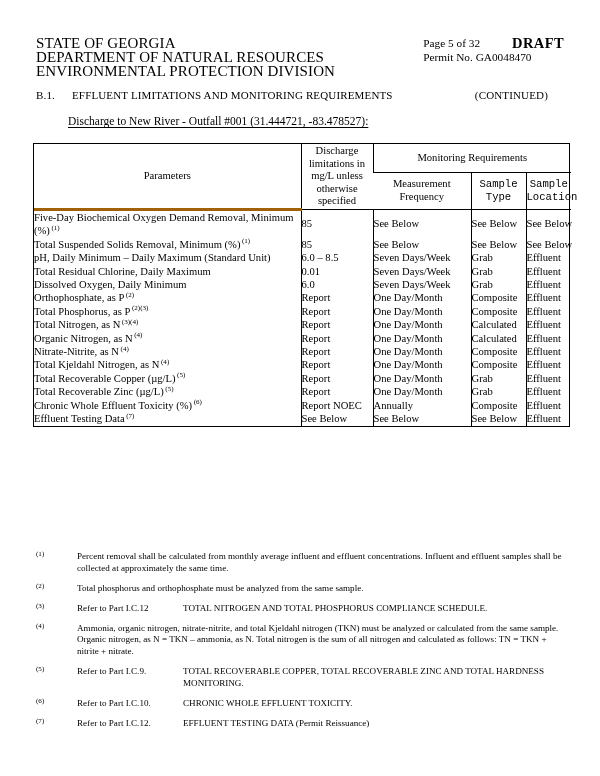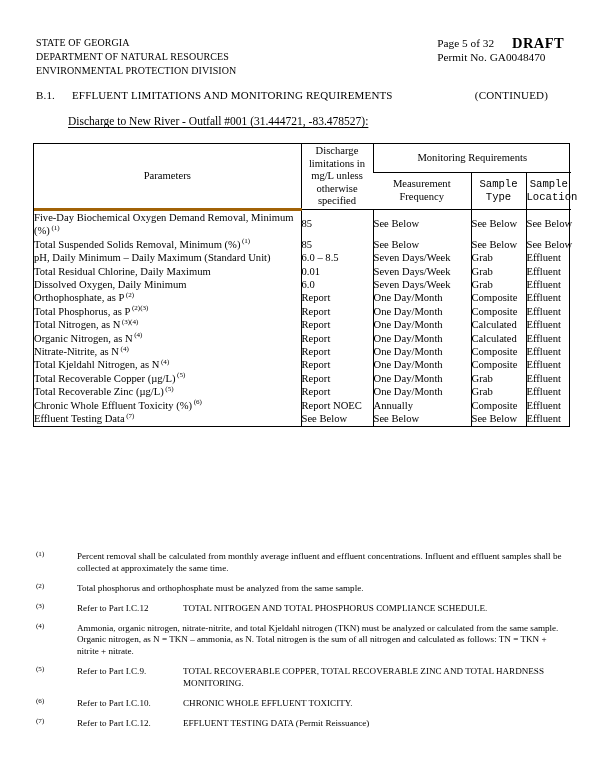--- a/index.html
+++ b/index.html
@@ -27,35 +27,35 @@
   .doc-header {
     position: absolute;
     left: 36px;
     top: 36px;
     width: 528px;
     display: flex;
     justify-content: space-between;
     align-items: flex-start;
   }
   .agency-block {
-    font-size: 10px;
+    font-size: 15px;
     line-height: 14.0px;
     letter-spacing: 0.1px;
     white-space: nowrap;
   }
   .permit-block {
     font-size: 11.3px;
     line-height: 14.0px;
     white-space: nowrap;
     padding-left: 6px;
   }
   .permit-line1 {
     display: flex;
     align-items: center;
-    gap: 18px;
+    gap: 32px;
   }
   .draft-word {
     font-size: 14.5px;
     font-weight: bold;
     letter-spacing: 0.4px;
   }
 
   
   .section-heading {
     position: absolute;

